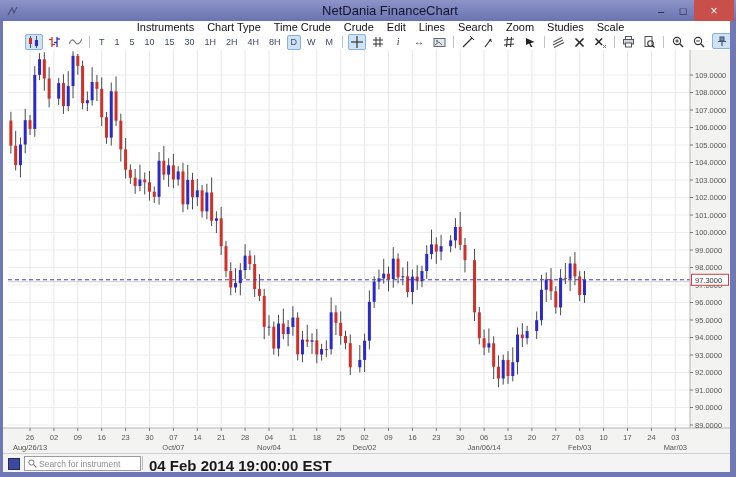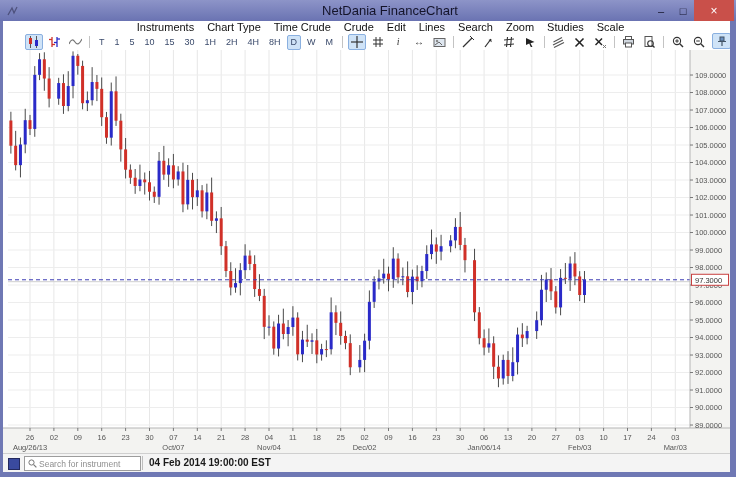--- a/index.html
+++ b/index.html
@@ -27,21 +27,21 @@
   
   #chart{position:absolute;left:0;top:0;z-index:1;}
   .instr{position:absolute;z-index:2;left:12px;top:51px;font-size:8.5px;color:#909090;}
   
   .statusbar{position:absolute;z-index:3;left:3px;right:6px;top:453px;height:18px;background:#f4f4f4;border-top:1px solid #cfcfcf;}
   .statusicon{position:absolute;left:5px;top:4px;width:10px;height:10px;background:#3a4a9f;border:1px solid #23295e;}
   .searchbox{position:absolute;left:21px;top:2px;width:112px;height:13px;background:#fff;border:1px solid #9c9c9c;display:flex;align-items:center;padding-left:3px;}
   .searchbox input{border:none;outline:none;width:92px;font-size:8.5px;font-family:"Liberation Sans",sans-serif;color:#333;background:transparent;padding:0;margin-left:2px;}
   .searchbox input::placeholder{color:#8e8e8e;}
   .statussep{position:absolute;left:139px;top:2px;width:1px;height:14px;background:#bdbdbd;}
-  .timestamp{position:absolute;left:146px;top:3px;font-size:10px;font-weight:bold;color:#1a1a1a;}
+  .timestamp{position:absolute;left:146px;top:3px;font-size:15px;font-weight:bold;color:#1a1a1a;}
   
   .bL{position:absolute;z-index:4;left:0;top:21px;width:3px;bottom:0;background:#6f78b4;}
   .bR{position:absolute;z-index:4;right:0;top:21px;width:6px;bottom:0;background:#6f78b4;}
   .bB{position:absolute;z-index:4;left:0;right:0;bottom:0;height:5px;background:#6f78b4;}
 </style>
 </head>
 <body>
 
 <div class="window">
 

